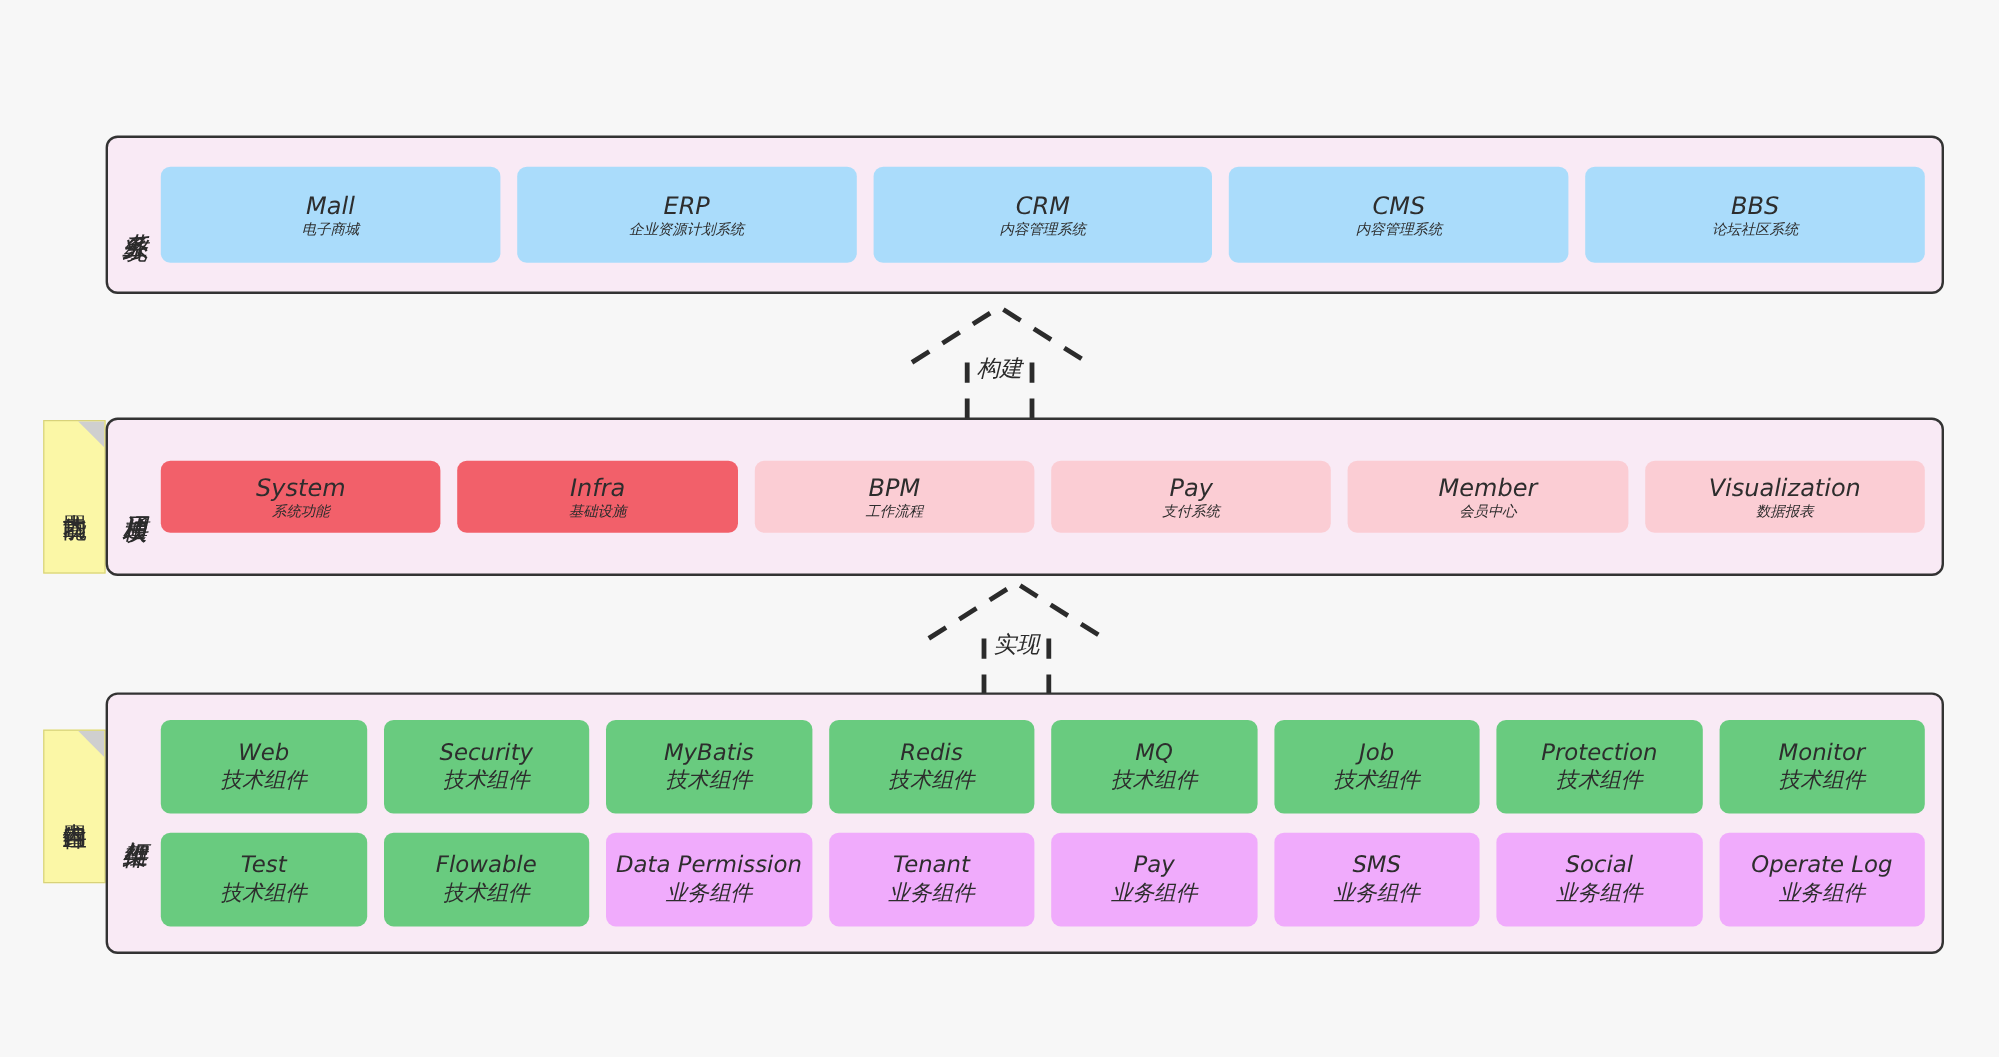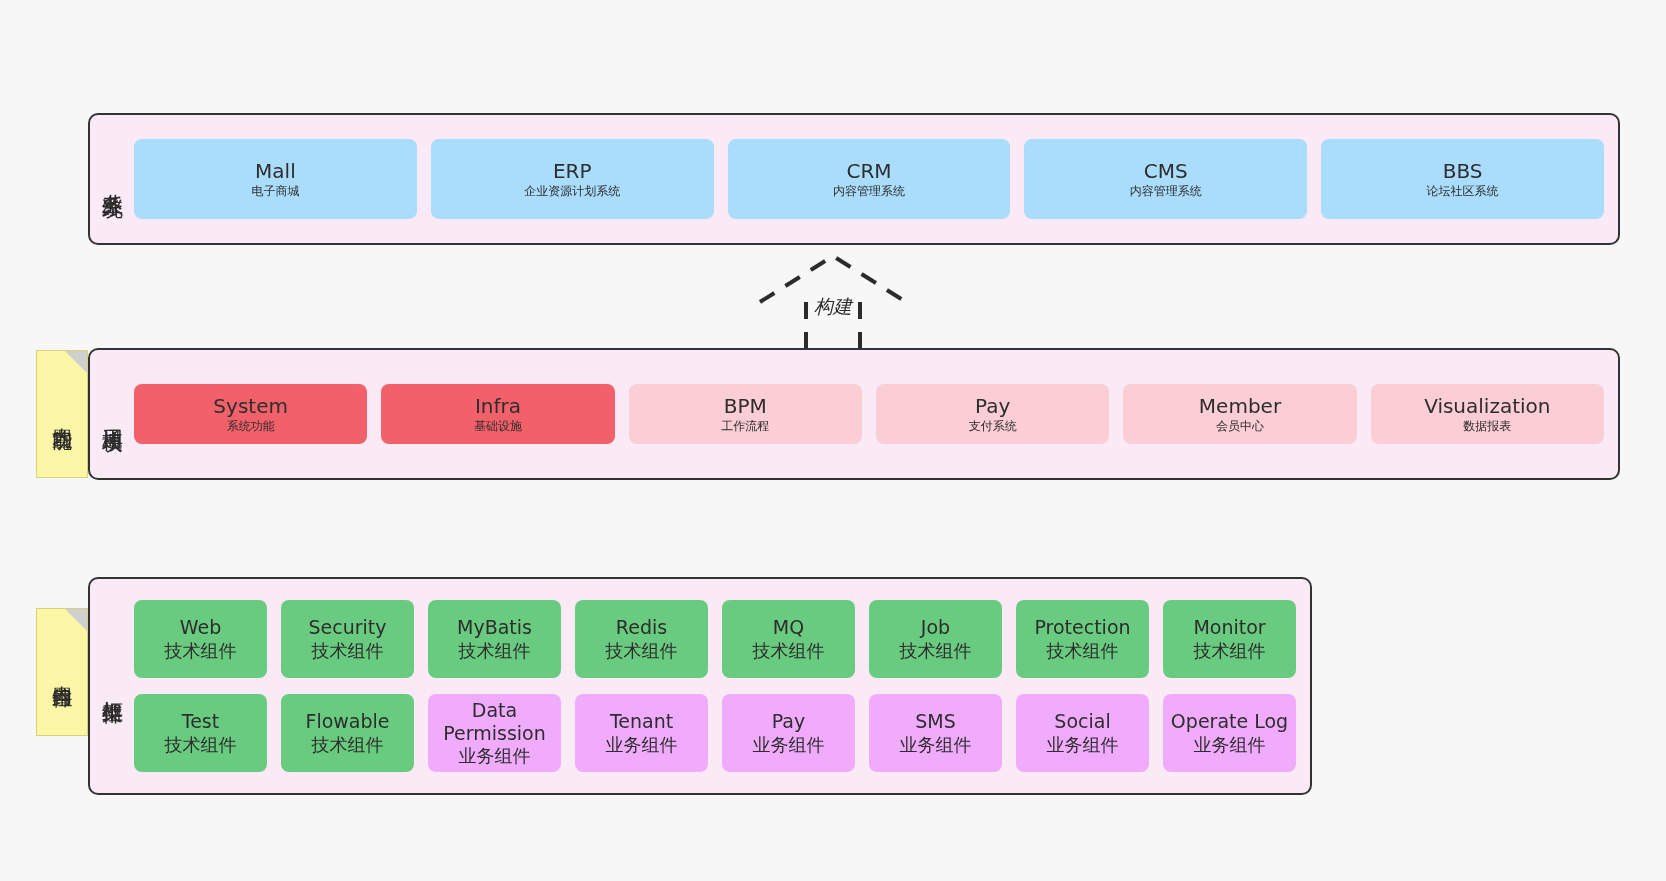--- a/index.html
+++ b/index.html
@@ -22,20 +22,21 @@
 
   
   .tier {
     position: absolute;
     background: #f9eaf5;
     border: 2px solid #333333;
     border-radius: 10px;
     box-sizing: border-box;
     display: flex;
     align-items: stretch;
+    font-style: italic;
   }
   .tier-label {
     flex: 0 0 auto;
     width: 44px;
     display: flex;
     align-items: center;
     justify-content: center;
     font-size: 21px;
     color: #2b2b2b;
     letter-spacing: 1px;
@@ -100,21 +101,21 @@
   #tier-modules .cell {
     height: 60px;
   }
   .cell.red-strong { background: #f2606a; }
   .cell.red-soft   { background: #fbcdd4; }
 
   
   #tier-framework {
     left: 88px;
     top: 577px;
-    width: 1224px;
+    width: 1532px;
     height: 218px;
   }
   #tier-framework .cell {
     height: 78px;
   }
   .cell.green-strong { background: #69cb7f; }
   .cell.green-soft   { background: #f0abfc; }
   #tier-framework .cell .en { font-size: 19px; }
   #tier-framework .cell .cn { font-size: 18px; }
 
@@ -256,20 +257,27 @@
           <span class="cn">会员中心</span>
         </div>
         <div class="cell red-soft">
           <span class="en">Visualization</span>
           <span class="cn">数据报表</span>
         </div>
       </div>
     </div>
   </div>
 
+  <div class="connector" id="connector-impl">
+    <svg viewBox="0 0 190 108" width="190" height="108" aria-hidden="true">
+      <path d="M 22 54 L 95 8 L 168 54" fill="none" stroke="#2b2b2b" stroke-width="4" stroke-dasharray="17 13" stroke-linecap="butt"></path>
+      <path d="M 68 54 L 68 104 M 122 54 L 122 104 M 68 104 L 122 104" fill="none" stroke="#2b2b2b" stroke-width="4" stroke-dasharray="17 13" stroke-linecap="butt"></path>
+    </svg>
+    <span class="connector-label">实现</span>
+  </div>
 
   <div class="sticky" id="sticky-framework">内置组件</div>
   <div class="tier" id="tier-framework">
     <div class="tier-label">框架组件</div>
     <div class="tier-body">
       <div class="tier-row">
         <div class="cell green-strong">
           <span class="en">Web</span>
           <span class="cn">技术组件</span>
         </div>

